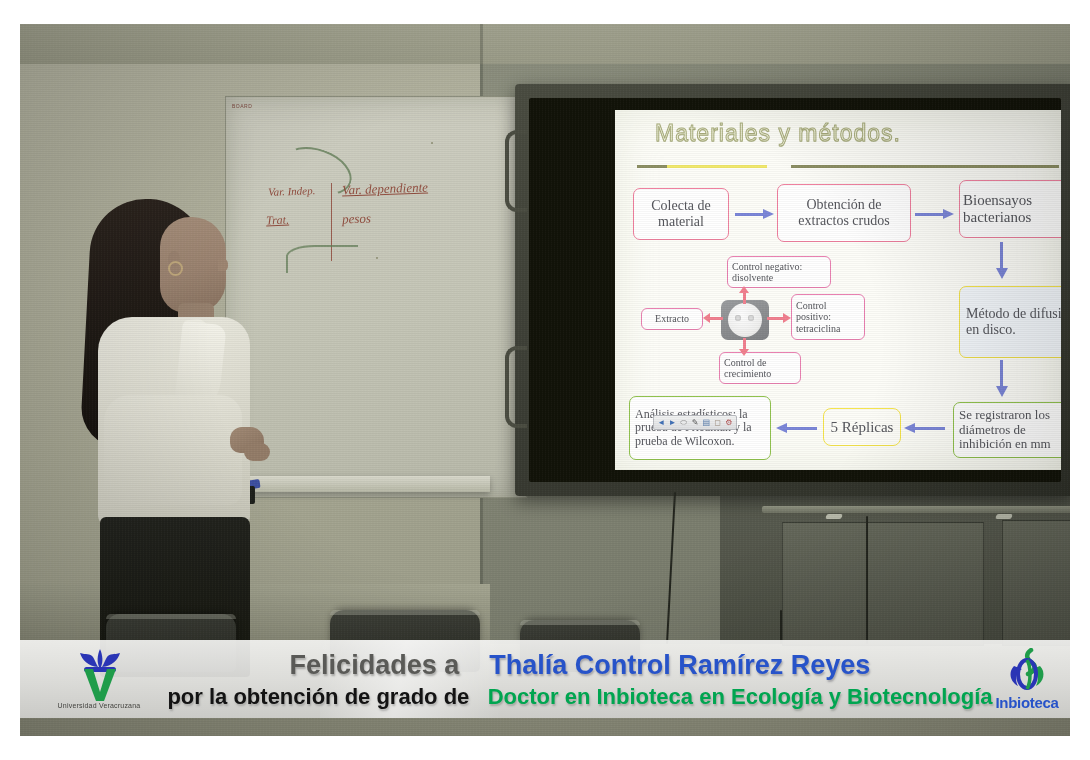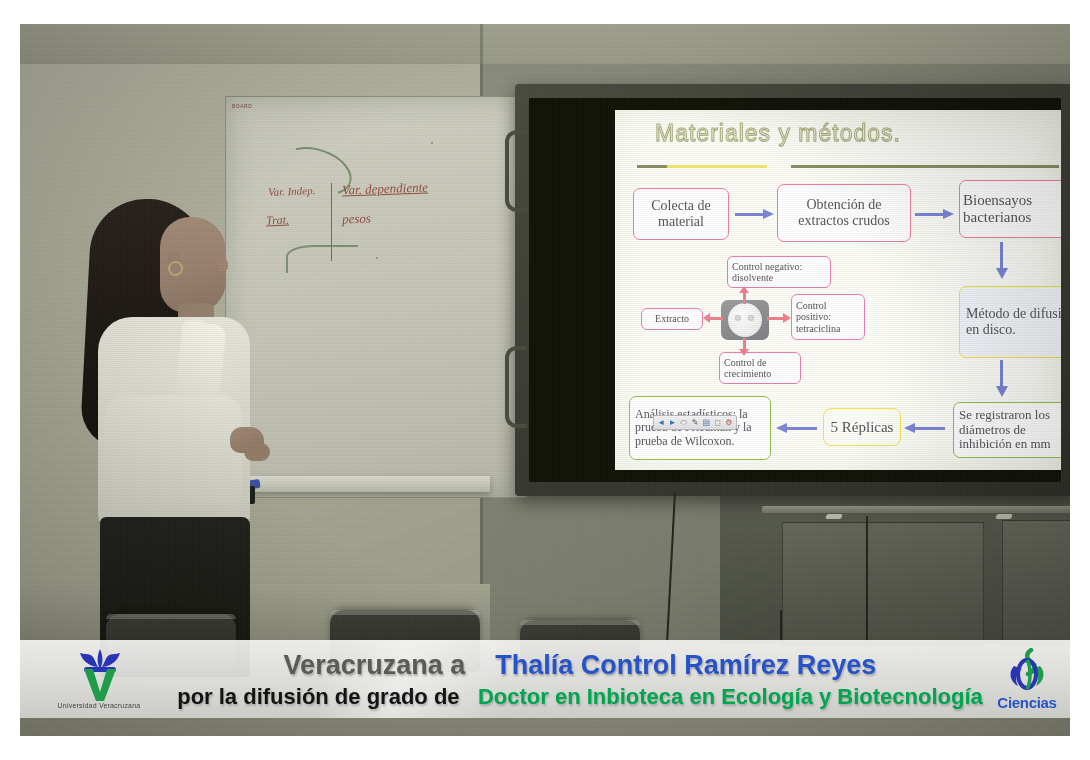--- a/index.html
+++ b/index.html
@@ -478,26 +478,26 @@
 
     <div class="noise"></div>
     <div class="vignette"></div>
   </div>
 
   <div id="banner">
     <div class="sheen"></div>
 
     <div id="banner-lines">
       <div class="bline bline1">
-        <span class="t-gray">Veracruzana a</span>
+        <span class="t-gray">Felicidades a</span>
         <span>&nbsp;&nbsp;</span>
         <span class="t-blue">Thalía Control Ramírez Reyes</span>
       </div>
       <div class="bline bline2">
-        <span class="t-black">por la difusión de grado de</span>
+        <span class="t-black">por la obtención de grado de</span>
         <span>&nbsp;</span>
         <span class="t-green">Doctor en Inbioteca en Ecología y Biotecnología</span>
       </div>
     </div>
   </div>
 
   <div id="logo-uv">
     <svg class="uv-fleur" viewBox="0 0 44 34">
       <path d="M22 1 C19 8 19 14 21 19 L23 19 C25 14 25 8 22 1 Z" fill="#2a35b5"></path>
       <path d="M20 19 C10 18 4 12 2 5 C8 7 12 5 15 9 C17 12 18 16 20 19 Z" fill="#2a35b5"></path>
@@ -511,16 +511,16 @@
   </div>
 
   <div id="logo-inb">
     <svg width="86" height="46" viewBox="0 0 86 46">
       <path d="M47 2 C40 7 44 12 48 15 C53 18 50 24 44 26" stroke="#1f9c4a" stroke-width="4.5" fill="none" stroke-linecap="round"></path>
       <path d="M30 18 C24 24 26 34 34 38 C30 30 33 24 38 21 Z" fill="#2a35b5"></path>
       <path d="M56 18 C62 24 60 34 52 38 C56 30 53 24 48 21 Z" fill="#1f9c4a"></path>
       <ellipse cx="43" cy="26" rx="9" ry="14" fill="none" stroke="#2a35b5" stroke-width="4"></ellipse>
       <path d="M43 12 C47 18 47 34 43 41" stroke="#1f9c4a" stroke-width="3.5" fill="none"></path>
     </svg>
-    <div id="inb-caption">Ciencias</div>
+    <div id="inb-caption">Inbioteca</div>
   </div>
 
 </div>
 
 </body></html>

